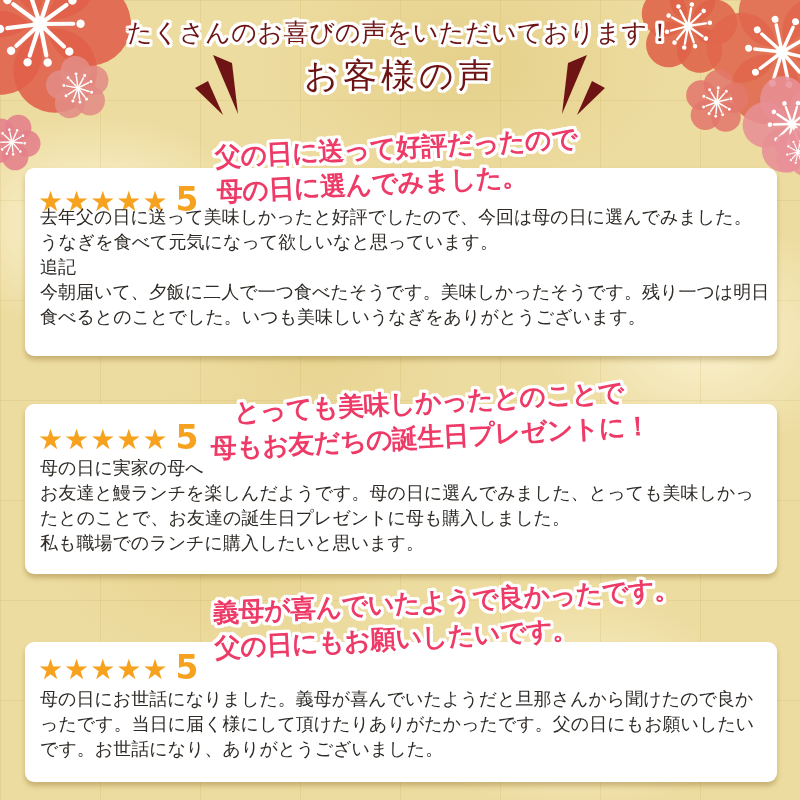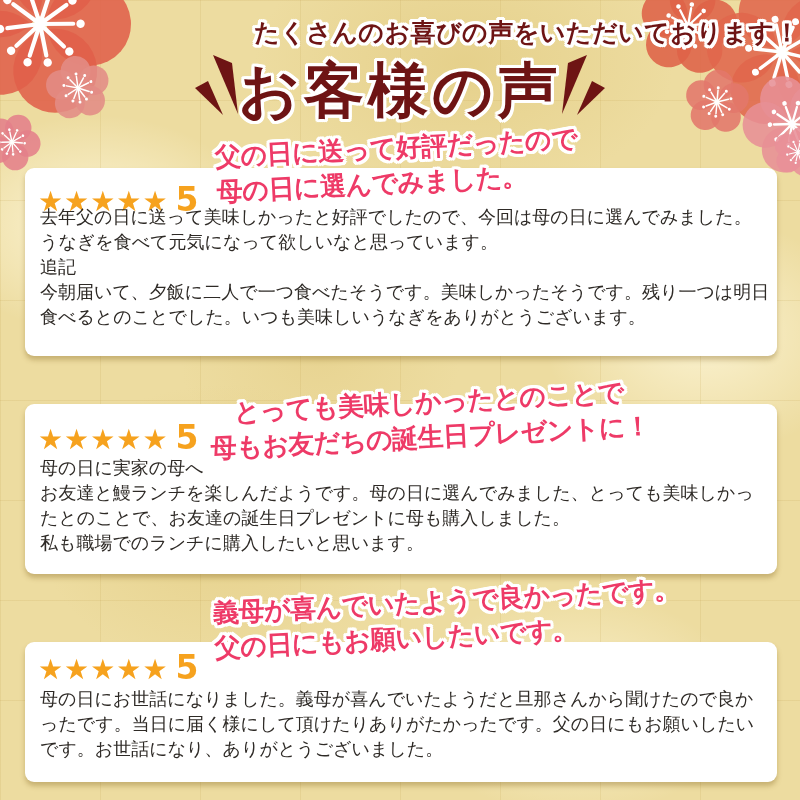--- a/index.html
+++ b/index.html
@@ -31,36 +31,36 @@
     z-index: 1;
     pointer-events: none;
   }
   .petal { fill-opacity: 0.88; }
 
   
   .subtitle {
     position: absolute;
     top: 16px; left: 0; width: 100%;
     z-index: 2;
-    text-align: right;
+    text-align: center;
     font-size: 25px;
-    font-weight: bold;
+    font-weight: normal;
     letter-spacing: 0.5px;
     color: var(--title-maroon, #6E1414);
   }
   .page-title-row {
     position: absolute;
     top: 56px; left: 0; width: 100%;
     z-index: 2;
     text-align: center;
   }
   .page-title {
     display: inline-block;
-    font-size: 60px;
-    font-weight: bold;
+    font-size: 34px;
+    font-weight: normal;
     letter-spacing: 4px;
     color: var(--title-maroon, #6E1414);
     line-height: 1.15;
   }
   .outline-w {
     text-shadow:
       3px 0 0 #fff, -3px 0 0 #fff, 0 3px 0 #fff, 0 -3px 0 #fff,
       2px 2px 0 #fff, -2px 2px 0 #fff, 2px -2px 0 #fff, -2px -2px 0 #fff,
       3px 2px 0 #fff, -3px 2px 0 #fff, 3px -2px 0 #fff, -3px -2px 0 #fff,
       2px 3px 0 #fff, -2px 3px 0 #fff, 2px -3px 0 #fff, -2px -3px 0 #fff;

